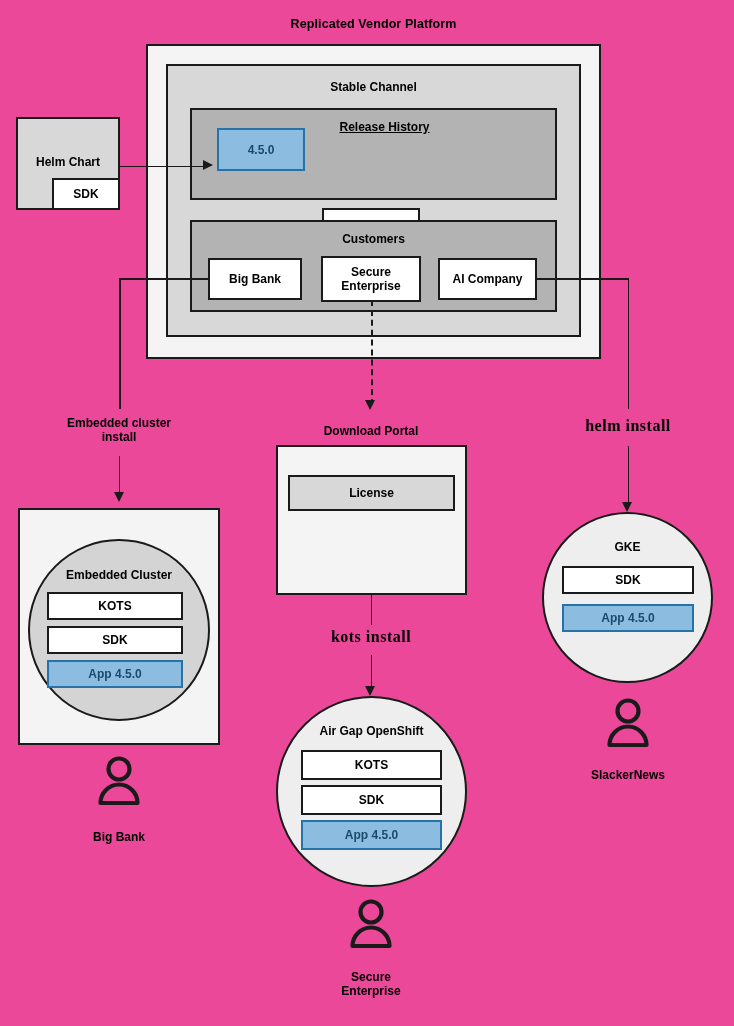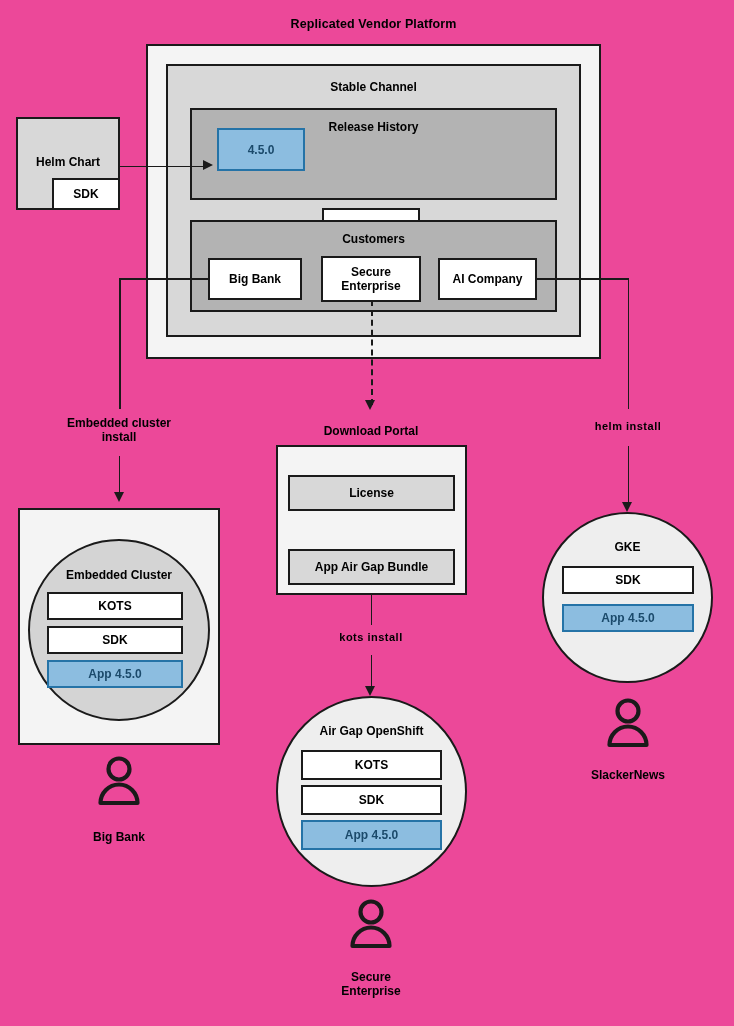--- a/index.html
+++ b/index.html
@@ -29,23 +29,23 @@
     font-weight: bold;
     font-size: 12px;
     line-height: 14px;
     white-space: pre-line;
   }
   .title-top {
     font-size: 12.5px;
     letter-spacing: .1px;
   }
   .mono {
-    font-family: Liberation Sans, sans-serif;
-    font-weight: bold;
-    font-size: 11px;
+    font-family: Liberation Serif, serif;
+    font-weight: bold;
+    font-size: 16px;
     letter-spacing: .5px;
   }
 
   
   .box {
     position: absolute;
     box-sizing: border-box;
     border: 2px solid #1a1a1a;
     display: flex;
     align-items: center;
@@ -120,21 +120,21 @@
 <div id="canvas">
 
   <div class="lbl title-top" style="left:146px; top:17px; width:455px;">Replicated Vendor Platform</div>
 
   <div class="box panel-outer" style="left:146px; top:44px; width:455px; height:315px;"></div>
 
   <div class="box panel-mid" style="left:166px; top:64px; width:415px; height:273px;"></div>
   <div class="panel-title" style="left:166px; top:80px; width:415px;">Stable Channel</div>
 
   <div class="box panel-inner" style="left:190px; top:108px; width:367px; height:92px;"></div>
-  <div class="panel-title" style="left:190px; top:120px; width:367px;">Release History</div>
+  <div class="panel-title" style="left:201px; top:120px; width:367px;text-decoration:underline;">Release History</div>
 
   <div class="box blue-box" style="left:217px; top:128px; width:88px; height:43px;">4.5.0</div>
   <div class="box white-box" style="left:322px; top:160px; width:98px; height:43px;margin-top:48px;">4.4.6</div>
 
   <div class="box panel-inner" style="left:190px; top:220px; width:367px; height:92px;"></div>
   <div class="panel-title" style="left:190px; top:232px; width:367px;">Customers</div>
 
   <div class="box white-box" style="left:208px; top:258px; width:94px; height:42px;">Big Bank</div>
   <div class="box white-box" style="left:321px; top:256px; width:100px; height:46px;">Secure
 Enterprise</div>
@@ -168,21 +168,20 @@
   <div class="ln ln-v" style="left:627.5px; top:446px; height:58px;"></div>
   <div class="arrow-down-hollow" style="left:622px; top:502px;"></div>
 
   <div class="ln ln-v" style="left:370.5px; top:595px; height:30px;"></div>
   <div class="ln ln-v" style="left:370.5px; top:655px; height:33px;"></div>
   <div class="arrow-down-hollow" style="left:365px; top:686px;"></div>
 
   <div class="lbl" style="left:301px; top:424px; width:140px;">Download Portal</div>
   <div class="box panel-outer" style="left:276px; top:445px; width:191px; height:150px;"></div>
   <div class="box gray-box" style="left:288px; top:459px; width:167px; height:36px;margin-top:16px;">License</div>
-  <div class="box gray-box" style="left:288px; top:549px; width:167px; height:36px;">App Air Gap Bundle</div>
 
   <div class="box panel-outer" style="left:18px; top:508px; width:202px; height:237px;"></div>
   <div class="panel-title" style="left:18px; top:521px; width:202px;margin-top:28px;">Linux VM</div>
 
   <div class="circle circle-gray" style="left:28px; top:539px; width:182px; height:182px;"></div>
   <div class="panel-title" style="left:28px; top:568px; width:182px;">Embedded Cluster</div>
 
   <div class="box white-box" style="left:47px; top:592px; width:136px; height:28px;">KOTS</div>
   <div class="box white-box" style="left:47px; top:626px; width:136px; height:28px;">SDK</div>
   <div class="box blue-box" style="left:47px; top:660px; width:136px; height:28px;">App 4.5.0</div>

